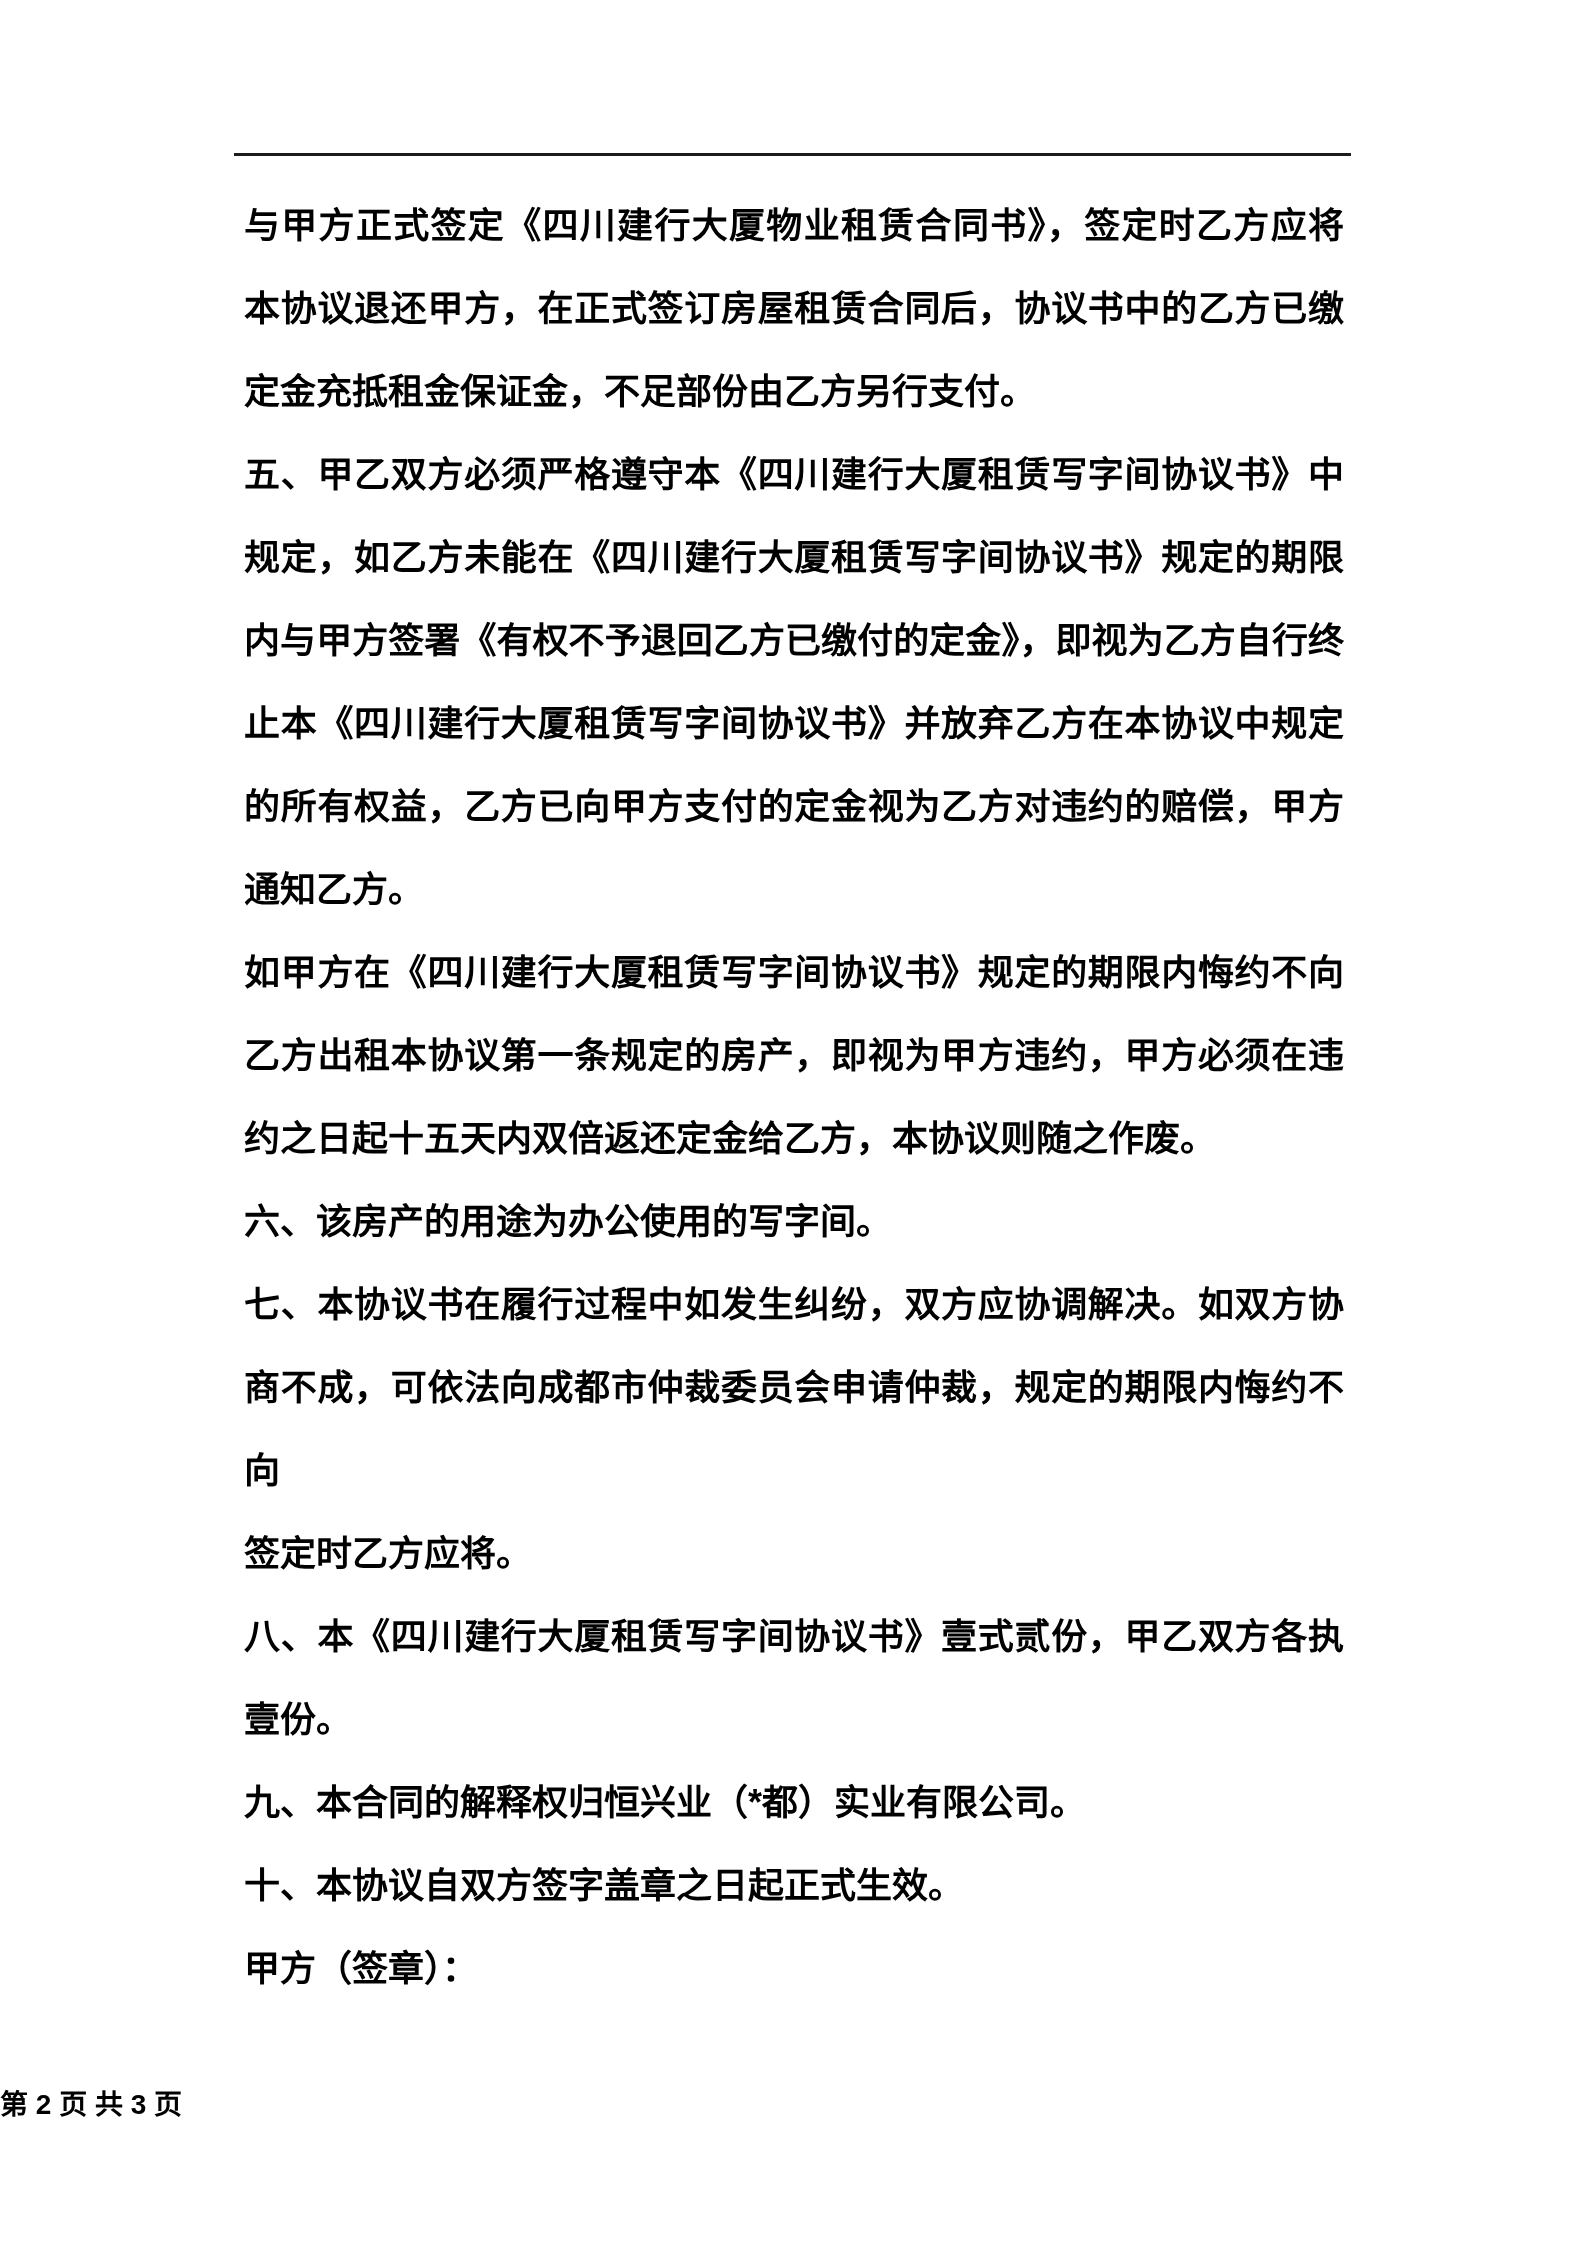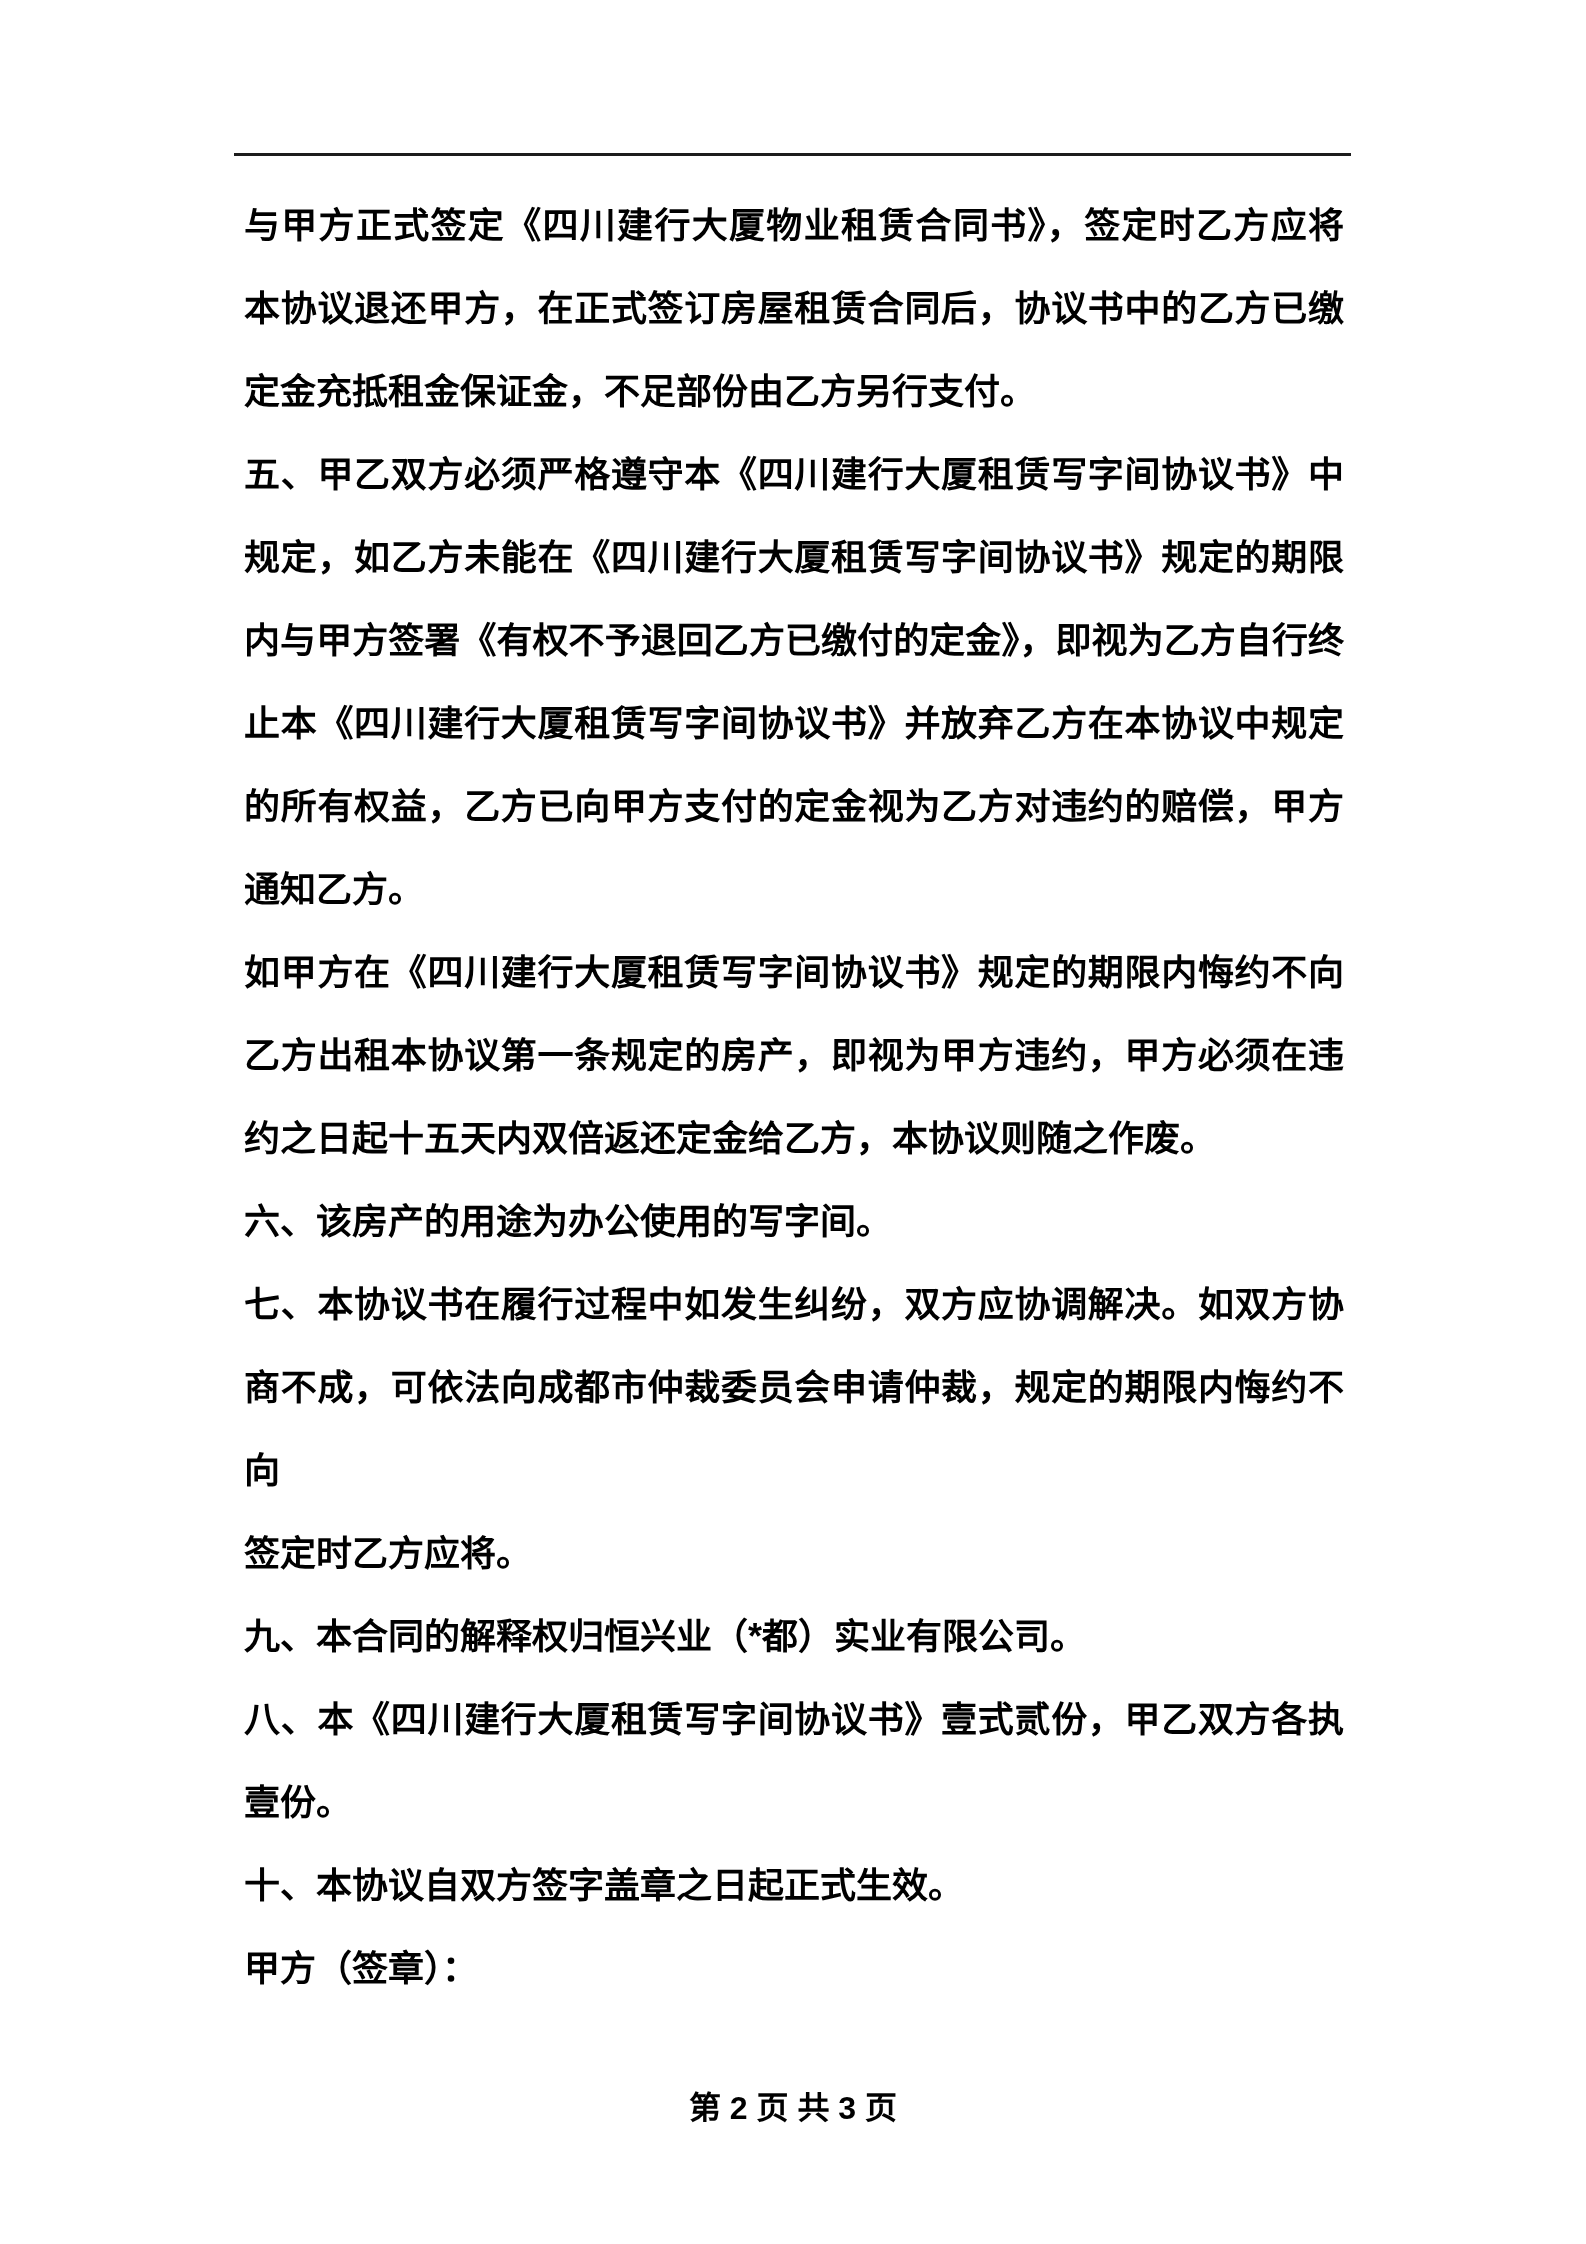--- a/index.html
+++ b/index.html
@@ -47,22 +47,21 @@
   }
   .line--fill {
     text-align: justify;
     text-align-last: justify;
   }
   .footer {
     position: absolute;
     left: 0;
     right: 0;
     top: 2082px;
-    text-align: center;
-    font-size: 32px;
+    font-size: 28px;
     font-weight: bold;
     color: #000000;
   }
 </style>
 </head>
 <body>
 
 <div class="page">
   <div class="top-rule"></div>
   <div class="body-text" id="doc-body">
@@ -86,25 +85,25 @@
       </p>
       <p class="para">
         <span class="line">六、该房产的用途为办公使用的写字间。</span>
       </p>
       <p class="para">
         <span class="line line--fill">七、本协议书在履行过程中如发生纠纷，双方应协调解决。如双方协</span>
         <span class="line line--fill">商不成，可依法向成都市仲裁委员会申请仲裁，规定的期限内悔约不向</span>
         <span class="line">签定时乙方应将。</span>
       </p>
       <p class="para">
-        <span class="line">九、本合同的解释权归恒兴业（*都）实业有限公司。</span>
+        <span class="line line--fill">八、本《四川建行大厦租赁写字间协议书》壹式贰份，甲乙双方各执</span>
+        <span class="line">壹份。</span>
       </p>
       <p class="para">
-        <span class="line line--fill">八、本《四川建行大厦租赁写字间协议书》壹式贰份，甲乙双方各执</span>
-        <span class="line">壹份。</span>
+        <span class="line">九、本合同的解释权归恒兴业（*都）实业有限公司。</span>
       </p>
       <p class="para">
         <span class="line">十、本协议自双方签字盖章之日起正式生效。</span>
       </p>
       <p class="para">
         <span class="line">甲方（签章）：</span>
       </p>
     </div>
   <div class="footer">
     <span>第 2 页 共 3 页</span>

